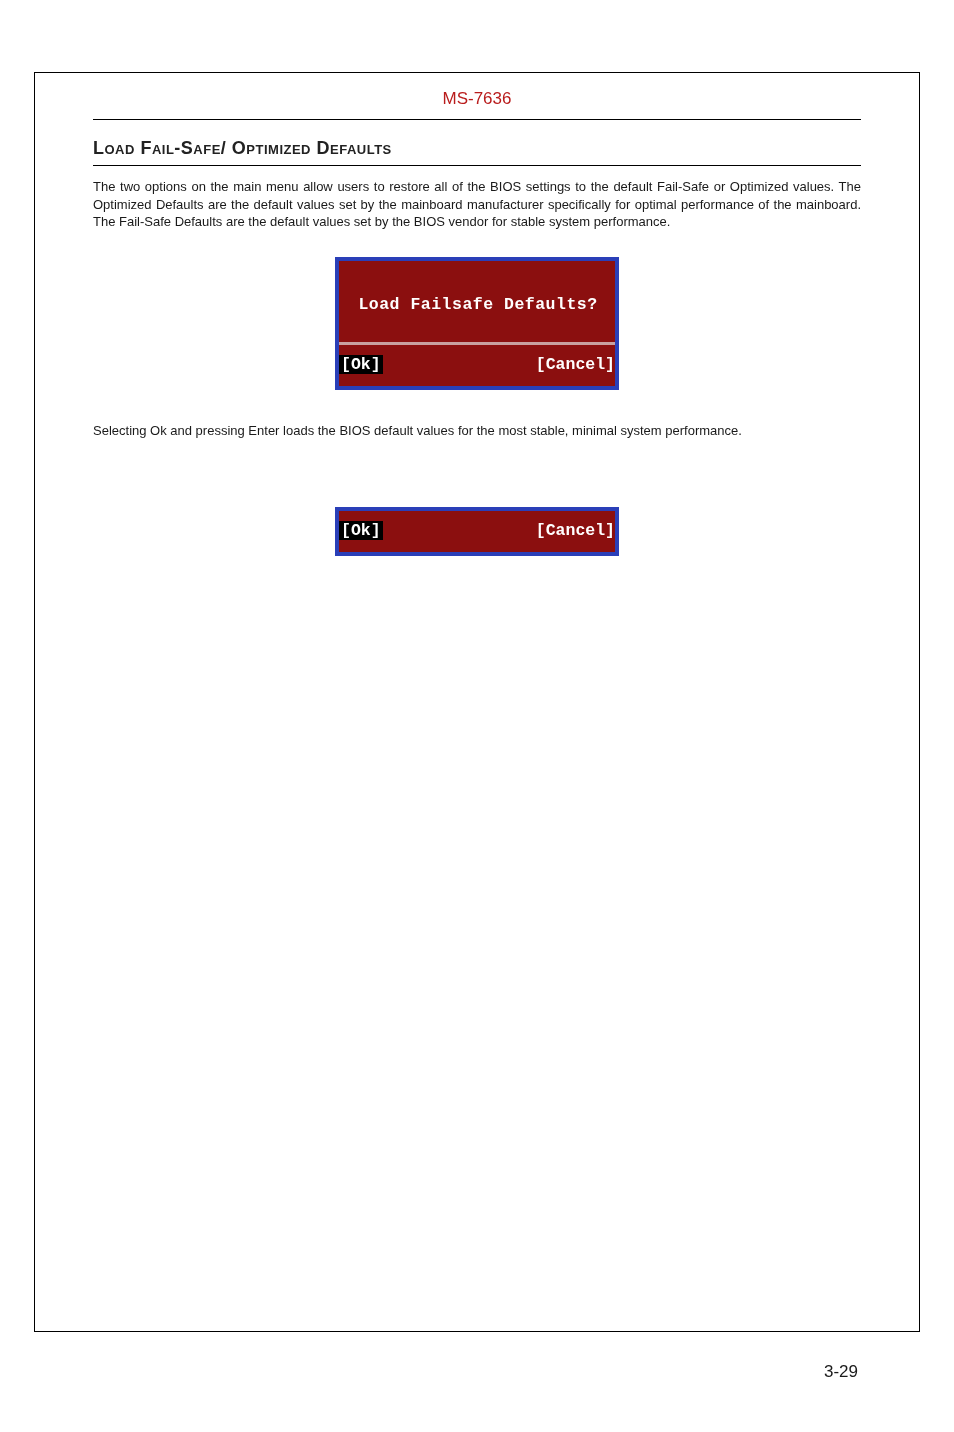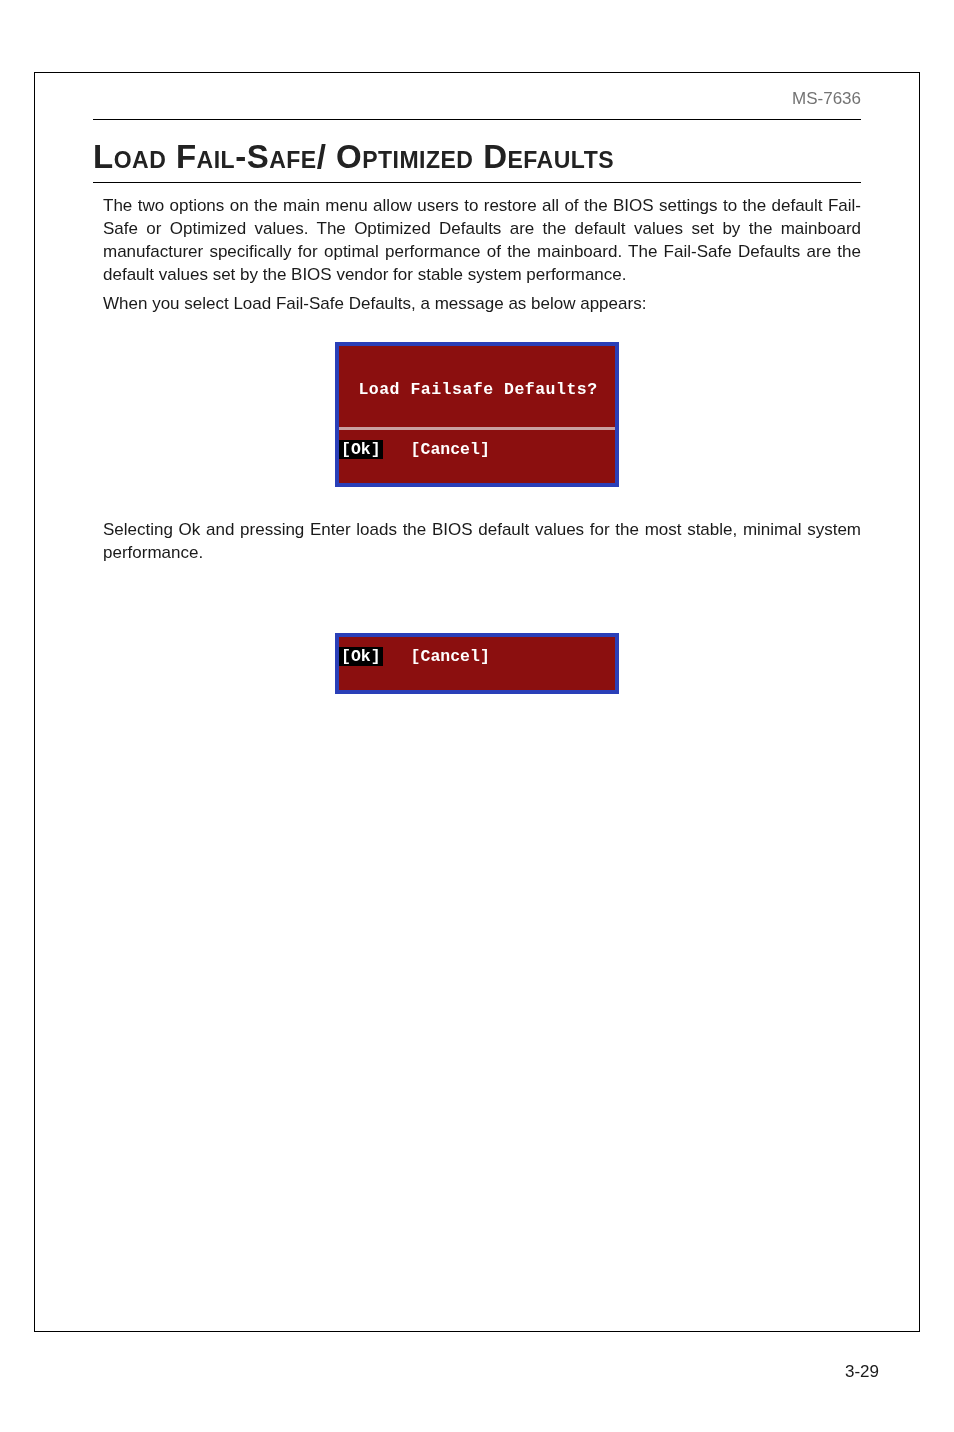--- a/index.html
+++ b/index.html
@@ -16,47 +16,46 @@
       left: 34px;
       right: 34px;
       bottom: 100px;
       border: 1.2px solid #000;
       padding: 0;
     }
     .content-area {
       padding: 16px 58px 0 58px;
     }
     .doc-label {
-      text-align: right;
+      text-align: center;
       font-size: 17px;
-      color: #737373;
+      color: #b91c1c;
       padding: 0 0 10px 0;
     }
     .header-rule {
       border: none;
       border-top: 1.2px solid #000;
       margin: 0 0 18px 0;
     }
     .section-heading {
-      font-size: 33px;
+      font-size: 18px;
       font-weight: bold;
       color: #222;
       font-variant: small-caps;
       letter-spacing: 0.5px;
       padding-bottom: 6px;
       border-bottom: 1.2px solid #000;
       margin-bottom: 12px;
     }
     .body-text {
-      font-size: 17px;
+      font-size: 13px;
       color: #1a1a1a;
       line-height: 1.35;
       text-align: justify;
       margin-bottom: 6px;
-      margin-left: 10px;
     }
     .dialog-wrap {
       display: flex;
       justify-content: center;
       margin: 26px 0 32px 0;
     }
     .bios-dialog {
       width: 284px;
       border: 4px solid #2a3fb8;
       background: #8b0f0f;
@@ -66,51 +65,50 @@
     }
     .bios-dialog .msg {
       text-align: center;
       padding: 34px 6px 28px 8px;
       font-size: 16.5px;
       letter-spacing: 0.5px;
       border-bottom: 3px solid #c9a0a0;
     }
     .bios-dialog .btn-row {
       display: flex;
-      justify-content: flex-start;
+      justify-content: space-between;
       gap: 28px;
-      padding: 10px 0 24px 0;
+      padding: 10px 0 12px 0;
       font-size: 16.5px;
     }
     .bios-dialog .ok {
       background: #000;
       padding: 0 2px;
     }
     .page-num {
       position: absolute;
       bottom: 50px;
-      right: 75px;
+      right: 96px;
       font-size: 17px;
       color: #1a1a1a;
     }
     .spacer-large { height: 36px; }
   </style>
 </head>
 <body>
 
 <div class="page-frame">
   <div class="content-area">
 
     <div class="doc-label">MS-7636</div>
     <hr class="header-rule">
 
     <div class="section-heading">Load Fail-Safe/ Optimized Defaults</div>
 
     <p class="body-text">The two options on the main menu allow users to restore all of the BIOS settings to the default Fail-Safe or Optimized values. The Optimized Defaults are the default values set by the mainboard manufacturer specifically for optimal performance of the mainboard. The Fail-Safe Defaults are the default values set by the BIOS vendor for stable system performance.</p>
-    <p class="body-text">When you select Load Fail-Safe Defaults, a message as below appears:</p>
 
     <div class="dialog-wrap">
       <div class="bios-dialog">
         <div class="msg">Load Failsafe Defaults?</div>
         <div class="btn-row">
           <span class="ok">[Ok]</span>
           <span>[Cancel]</span>
         </div>
       </div>
     </div>

